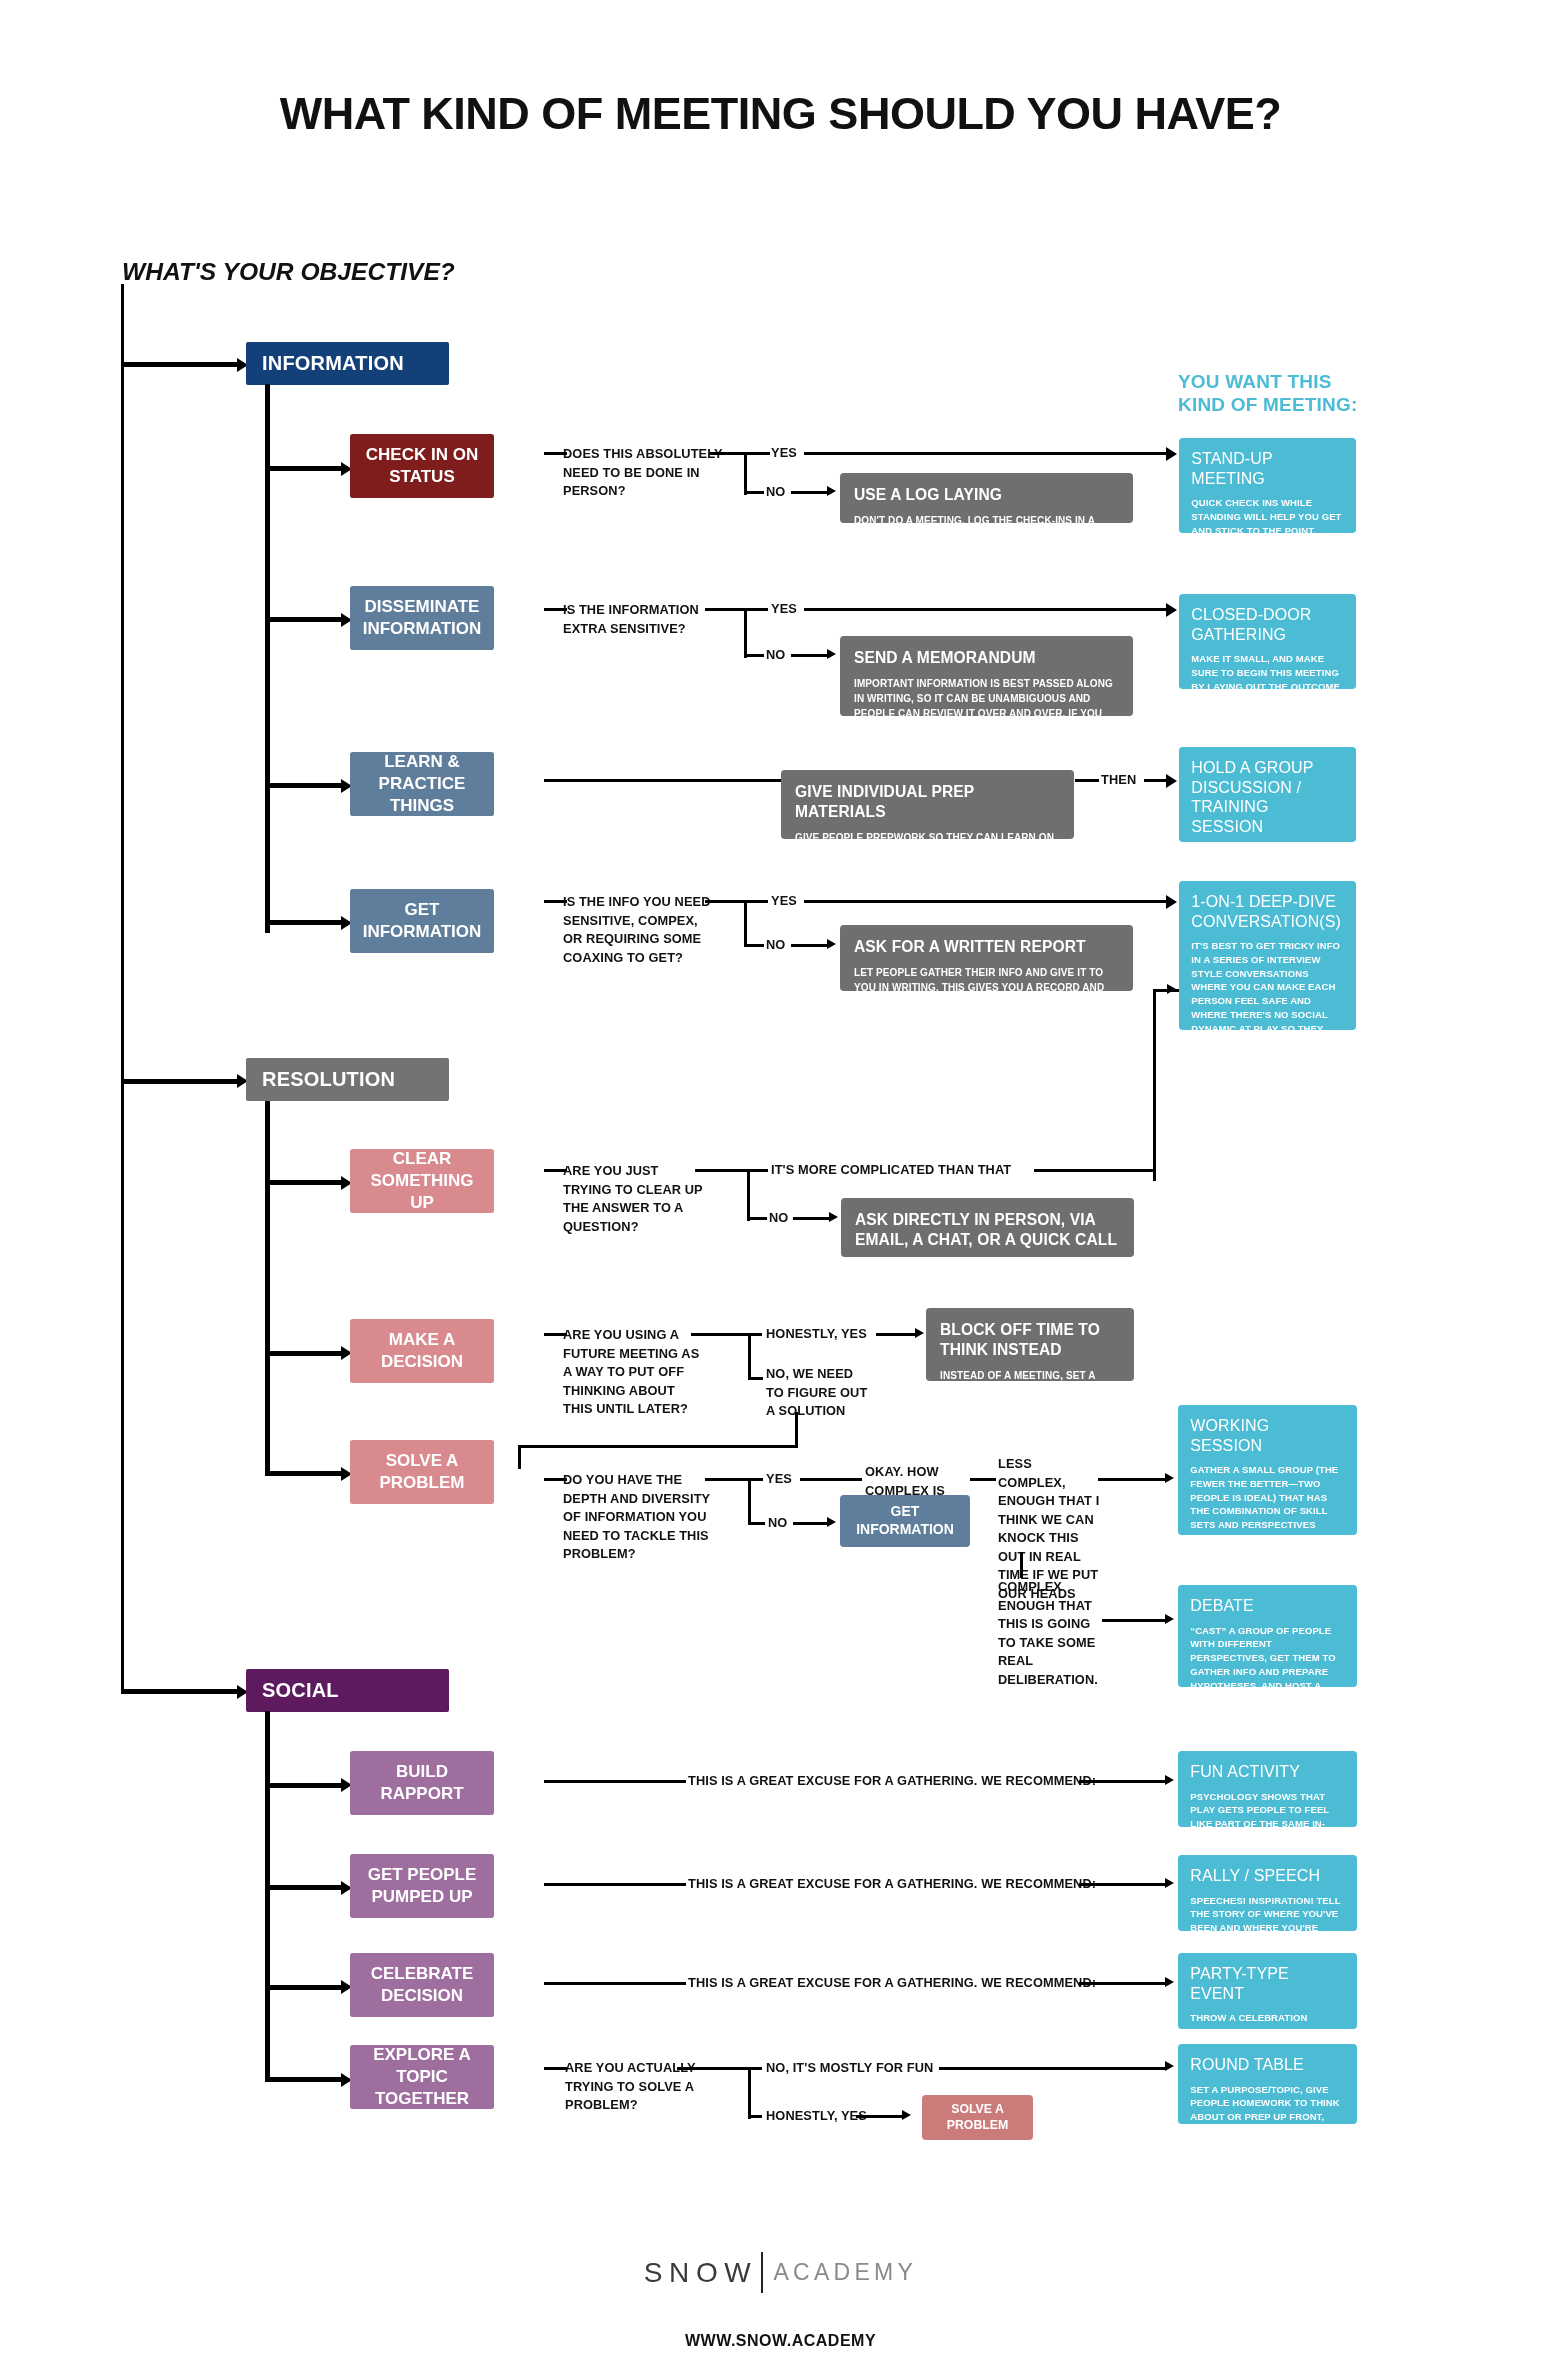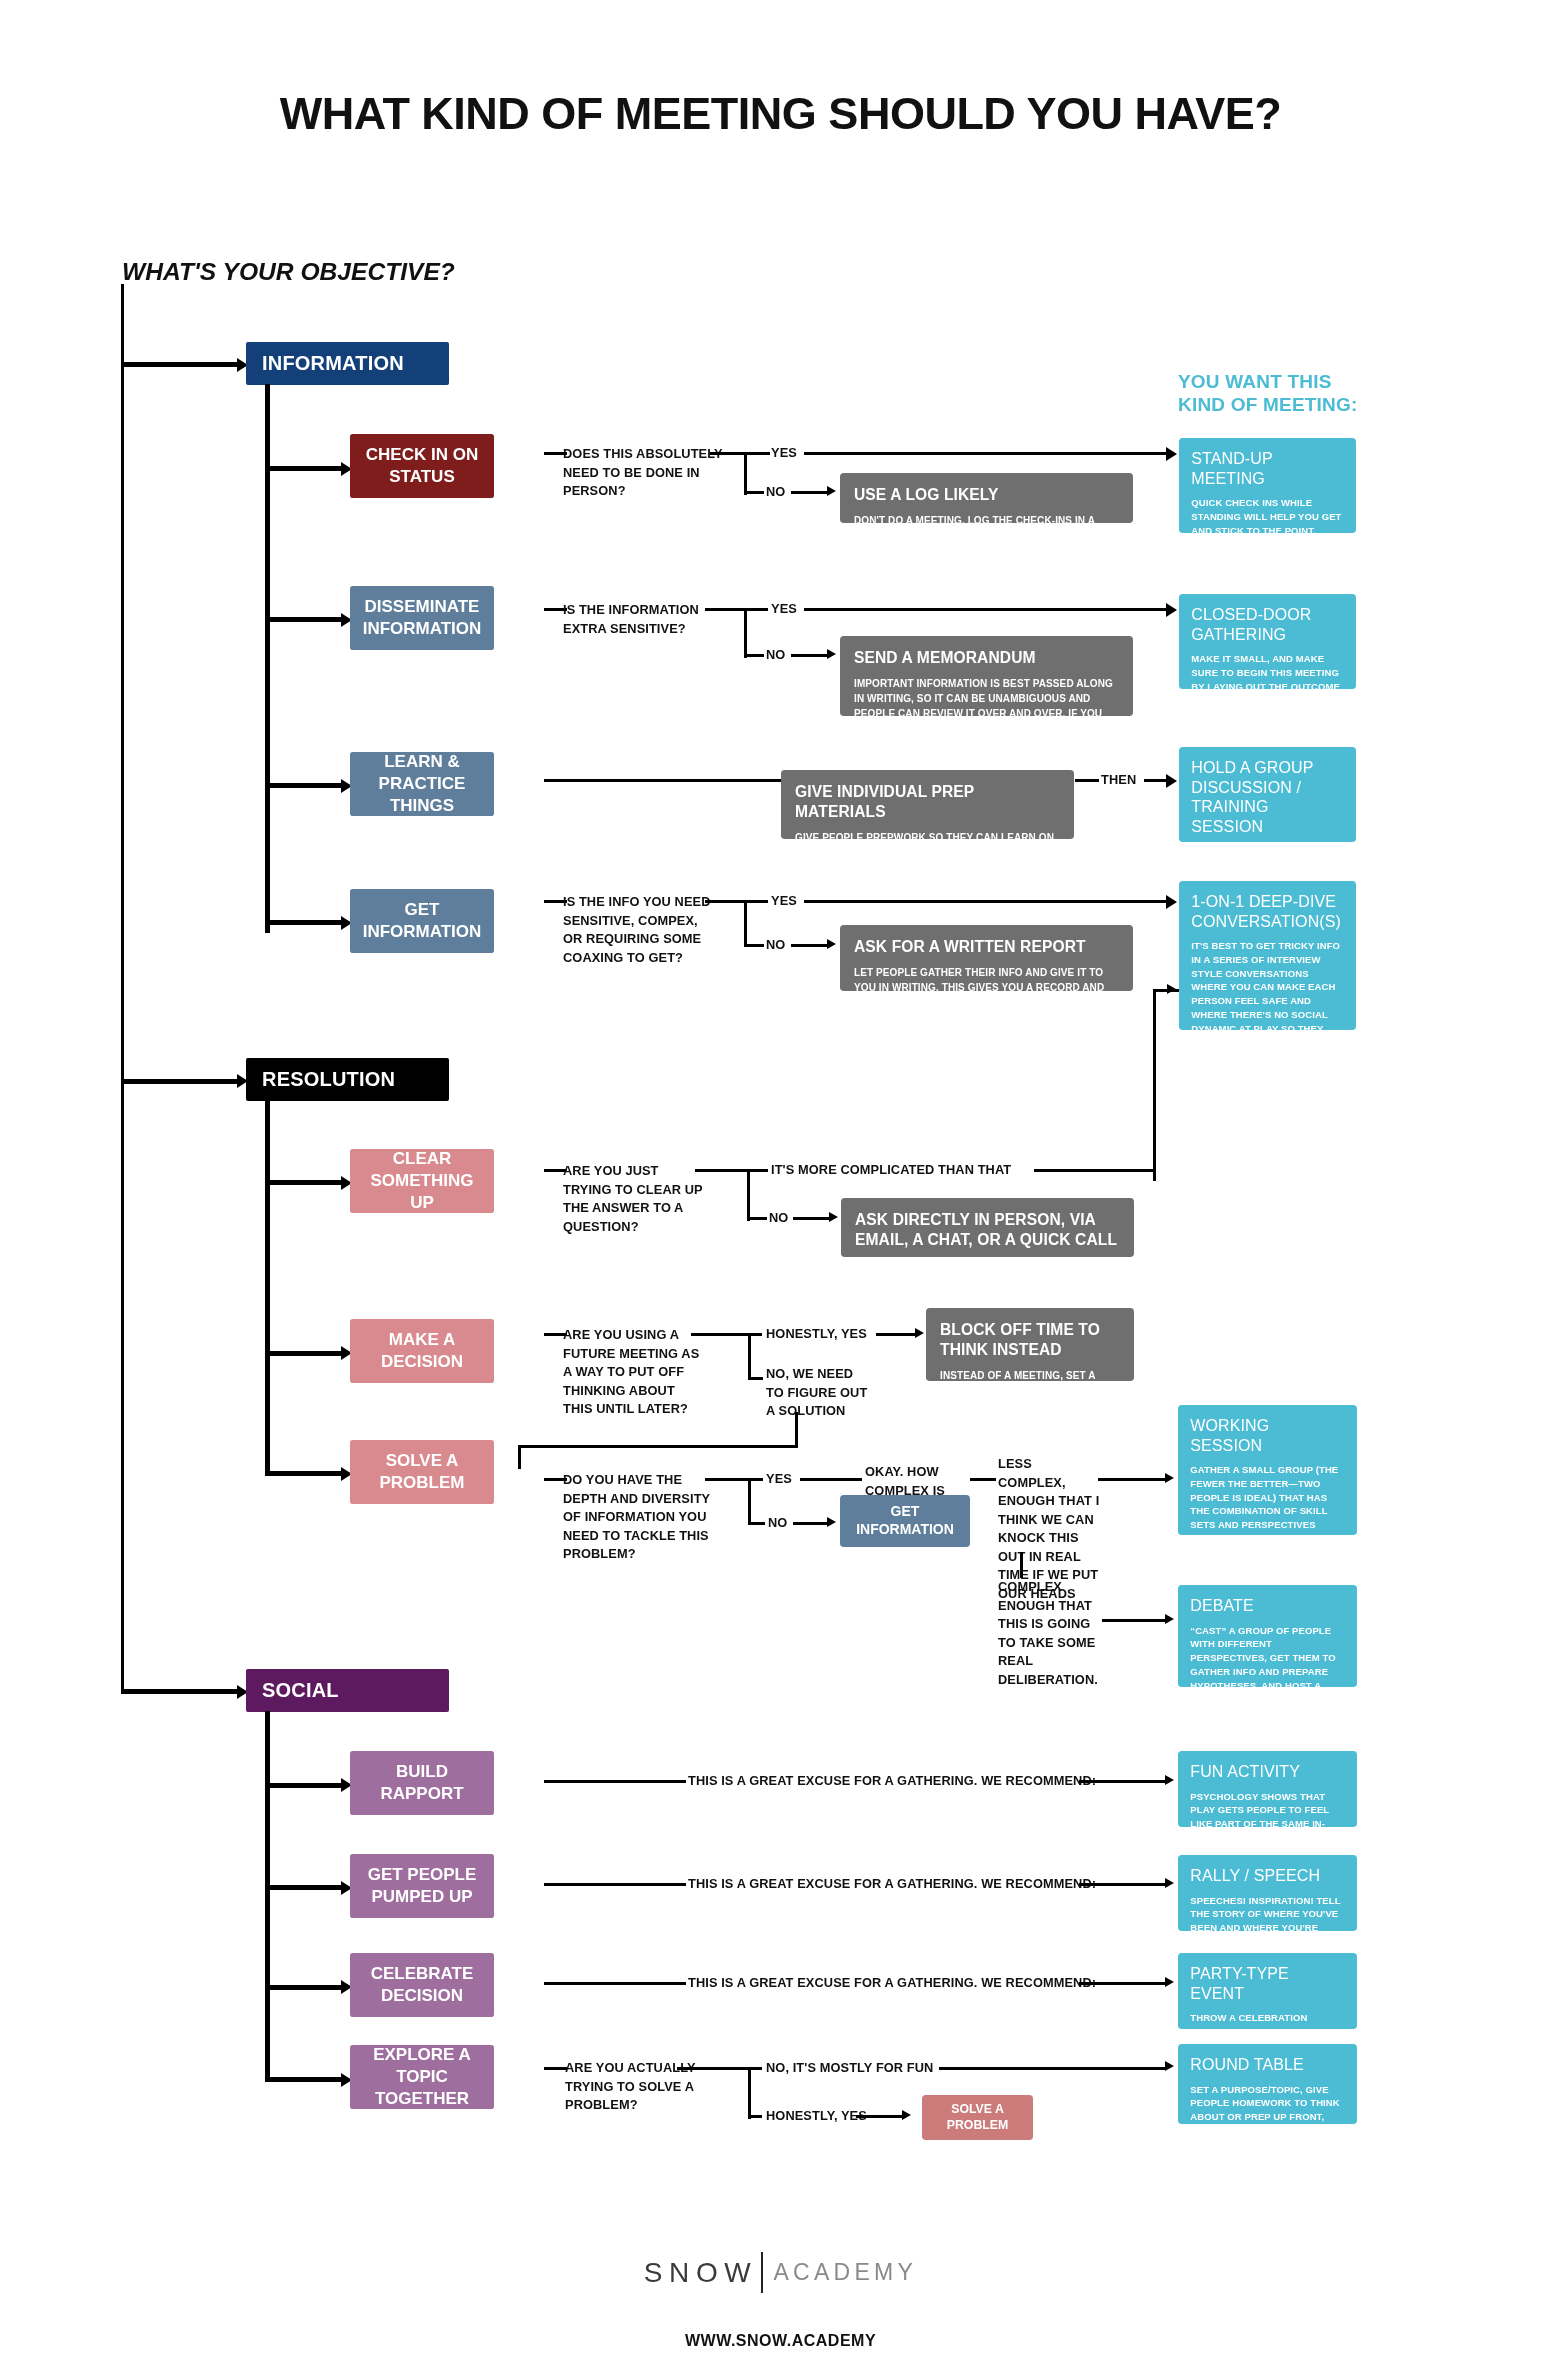--- a/index.html
+++ b/index.html
@@ -109,21 +109,21 @@
 <div class="abs vl" style="left:744px;top:452px;height:43px;"></div>
 <div class="abs hl" style="left:744px;top:452px;width:26px;"></div>
 <div class="abs btext" style="left:771px;top:444px;">YES</div>
 <div class="abs hl" style="left:804px;top:452px;width:364px;"></div>
 <div class="abs arrow-r" style="left:1166px;top:447px;"></div>
 <div class="abs hl" style="left:744px;top:491px;width:20px;"></div>
 <div class="abs btext" style="left:766px;top:483px;">NO</div>
 <div class="abs hl" style="left:791px;top:491px;width:38px;"></div>
 <div class="abs arrow-r-sm" style="left:827px;top:486px;"></div>
 <div class="abs gray-box" style="left:840px;top:473px;width:293px;height:50px;">
-  <div class="t">USE A LOG LIKELY</div>
+  <div class="t">USE A LOG LAYING</div>
   <div class="d">DON'T DO A MEETING. LOG THE CHECK-INS IN A POST, EMAIL, OR OTHER ASYNCHRONOUS WAY. THIS SAVES TIME, ALLOWS FLEXIBILITY, AND GIVES YOU A HISTORICAL ARCHIVE.</div>
 </div>
 <div class="abs cyan-box" style="left:1179px;top:438px;width:177px;height:95px;">
   <div class="t">STAND-UP MEETING</div>
   <div class="d">QUICK CHECK INS WHILE STANDING WILL HELP YOU GET AND STICK TO THE POINT. SITTING DOWN LEADS TO FILLING TIME.</div>
 </div>
 
 <div class="abs hl-thick" style="left:265px;top:617px;width:78px;"></div>
 <div class="abs arrow-r" style="left:341px;top:613px;"></div>
 <div class="abs sub-box" style="left:350px;top:586px;width:144px;height:64px;background:#5E7E9B;">DISSEMINATE INFORMATION</div>
@@ -188,21 +188,21 @@
   <div class="t">1-ON-1 DEEP-DIVE CONVERSATION(S)</div>
   <div class="d">IT'S BEST TO GET TRICKY INFO IN A SERIES OF INTERVIEW STYLE CONVERSATIONS WHERE YOU CAN MAKE EACH PERSON FEEL SAFE AND WHERE THERE'S NO SOCIAL DYNAMIC AT PLAY SO THEY CAN SPEAK FREELY. THESE ARE OFTEN BEST DONE IN A PLACE THE PERSON FEELS COMFORTABLE; E.G. OVER COFFEE, LUNCH, IN THEIR SAFE SPACE.</div>
 </div>
 
 <div class="abs vl" style="left:1153px;top:989px;height:192px;"></div>
 <div class="abs hl" style="left:1153px;top:989px;width:26px;"></div>
 <div class="abs arrow-r-sm" style="left:1167px;top:984px;"></div>
 
 <div class="abs hl-thick" style="left:121px;top:1079px;width:118px;"></div>
 <div class="abs arrow-r" style="left:237px;top:1074px;"></div>
-<div class="abs cat-box" style="left:246px;top:1058px;width:203px;height:43px;background:#000000;">RESOLUTION</div>
+<div class="abs cat-box" style="left:246px;top:1058px;width:203px;height:43px;background:#737373;">RESOLUTION</div>
 <div class="abs vl-thick" style="left:265px;top:1101px;height:374px;"></div>
 
 <div class="abs hl-thick" style="left:265px;top:1180px;width:78px;"></div>
 <div class="abs arrow-r" style="left:341px;top:1176px;"></div>
 <div class="abs sub-box" style="left:350px;top:1149px;width:144px;height:64px;background:#D98A8F;">CLEAR SOMETHING UP</div>
 <div class="abs hl" style="left:544px;top:1169px;width:23px;"></div>
 <div class="abs qtext" style="left:563px;top:1162px;width:147px;">ARE YOU JUST TRYING TO CLEAR UP THE ANSWER TO A QUESTION?</div>
 <div class="abs hl" style="left:695px;top:1169px;width:54px;"></div>
 <div class="abs vl" style="left:747px;top:1169px;height:52px;"></div>
 <div class="abs hl" style="left:747px;top:1169px;width:21px;"></div>

